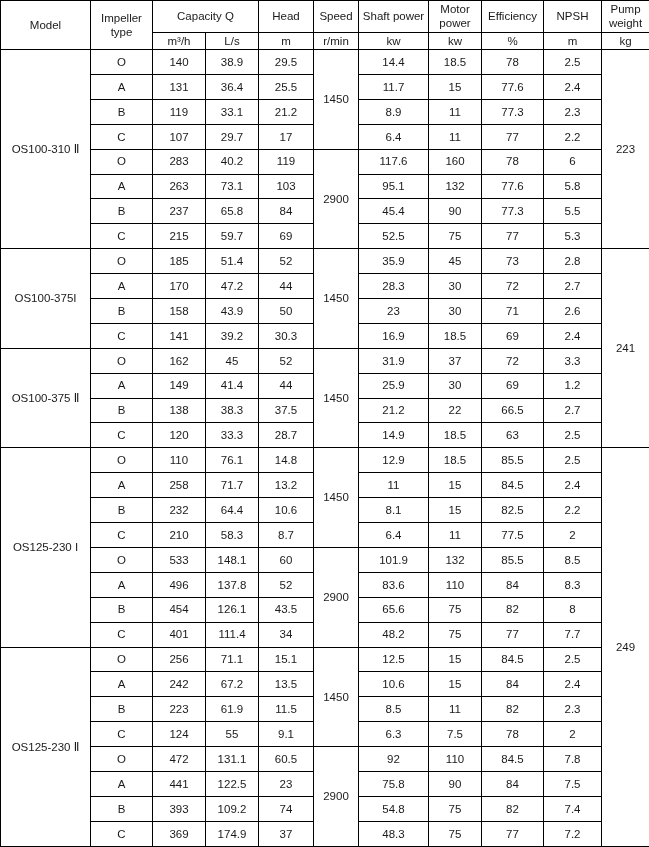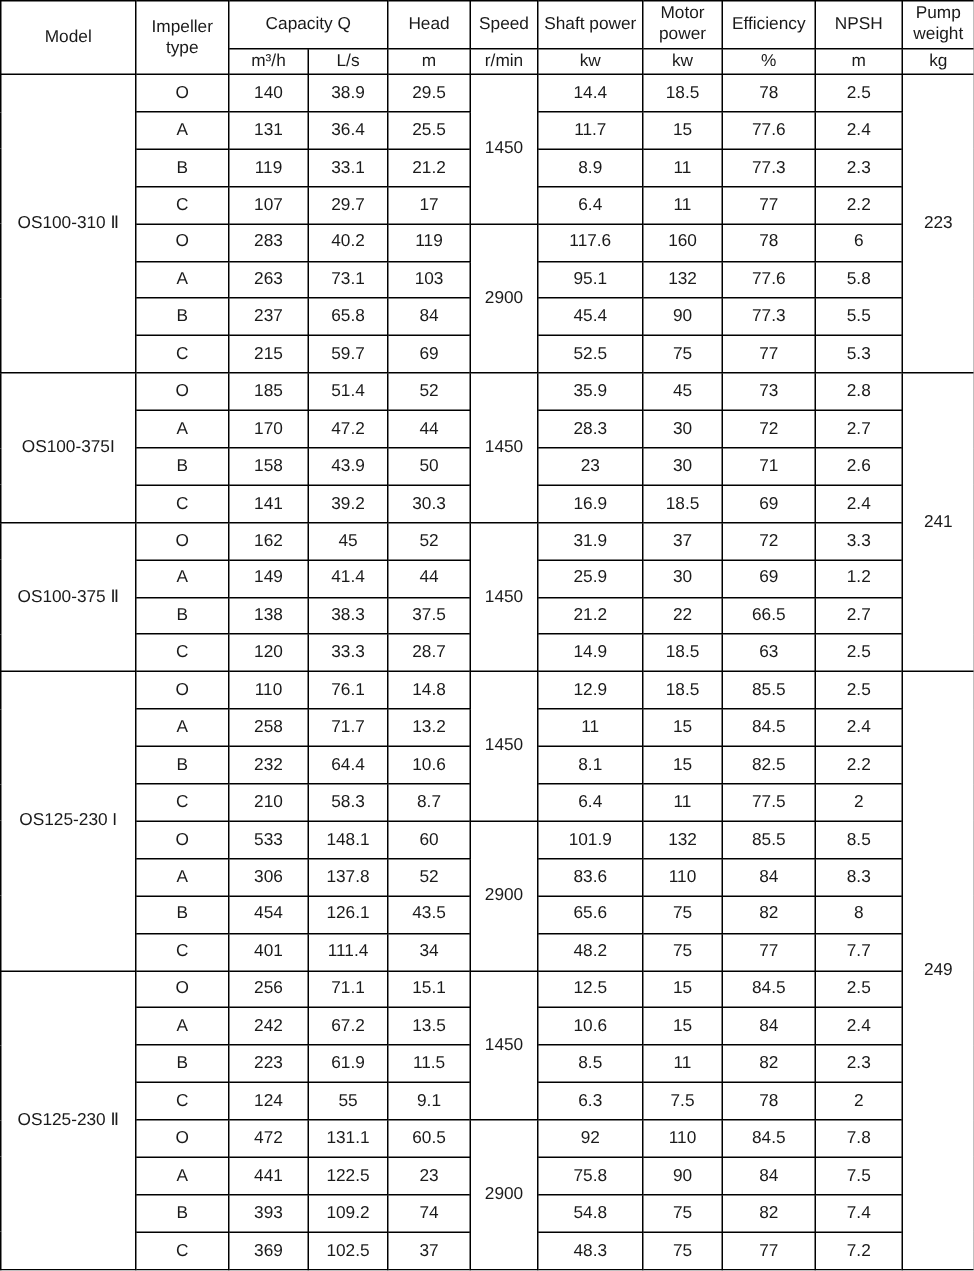--- a/index.html
+++ b/index.html
@@ -322,21 +322,21 @@
         <td>148.1</td>
         <td>60</td>
         <td rowspan="4">2900</td>
         <td>101.9</td>
         <td>132</td>
         <td>85.5</td>
         <td>8.5</td>
       </tr>
       <tr>
         <td>A</td>
-        <td>306</td>
+        <td>496</td>
         <td>137.8</td>
         <td>52</td>
         <td>83.6</td>
         <td>110</td>
         <td>84</td>
         <td>8.3</td>
       </tr>
       <tr>
         <td>B</td>
         <td>454</td>
@@ -426,21 +426,21 @@
         <td>109.2</td>
         <td>74</td>
         <td>54.8</td>
         <td>75</td>
         <td>82</td>
         <td>7.4</td>
       </tr>
       <tr>
         <td>C</td>
         <td>369</td>
-        <td>102.5</td>
+        <td>174.9</td>
         <td>37</td>
         <td>48.3</td>
         <td>75</td>
         <td>77</td>
         <td>7.2</td>
       </tr>
     </tbody>
 </table>
 
 </body></html>

